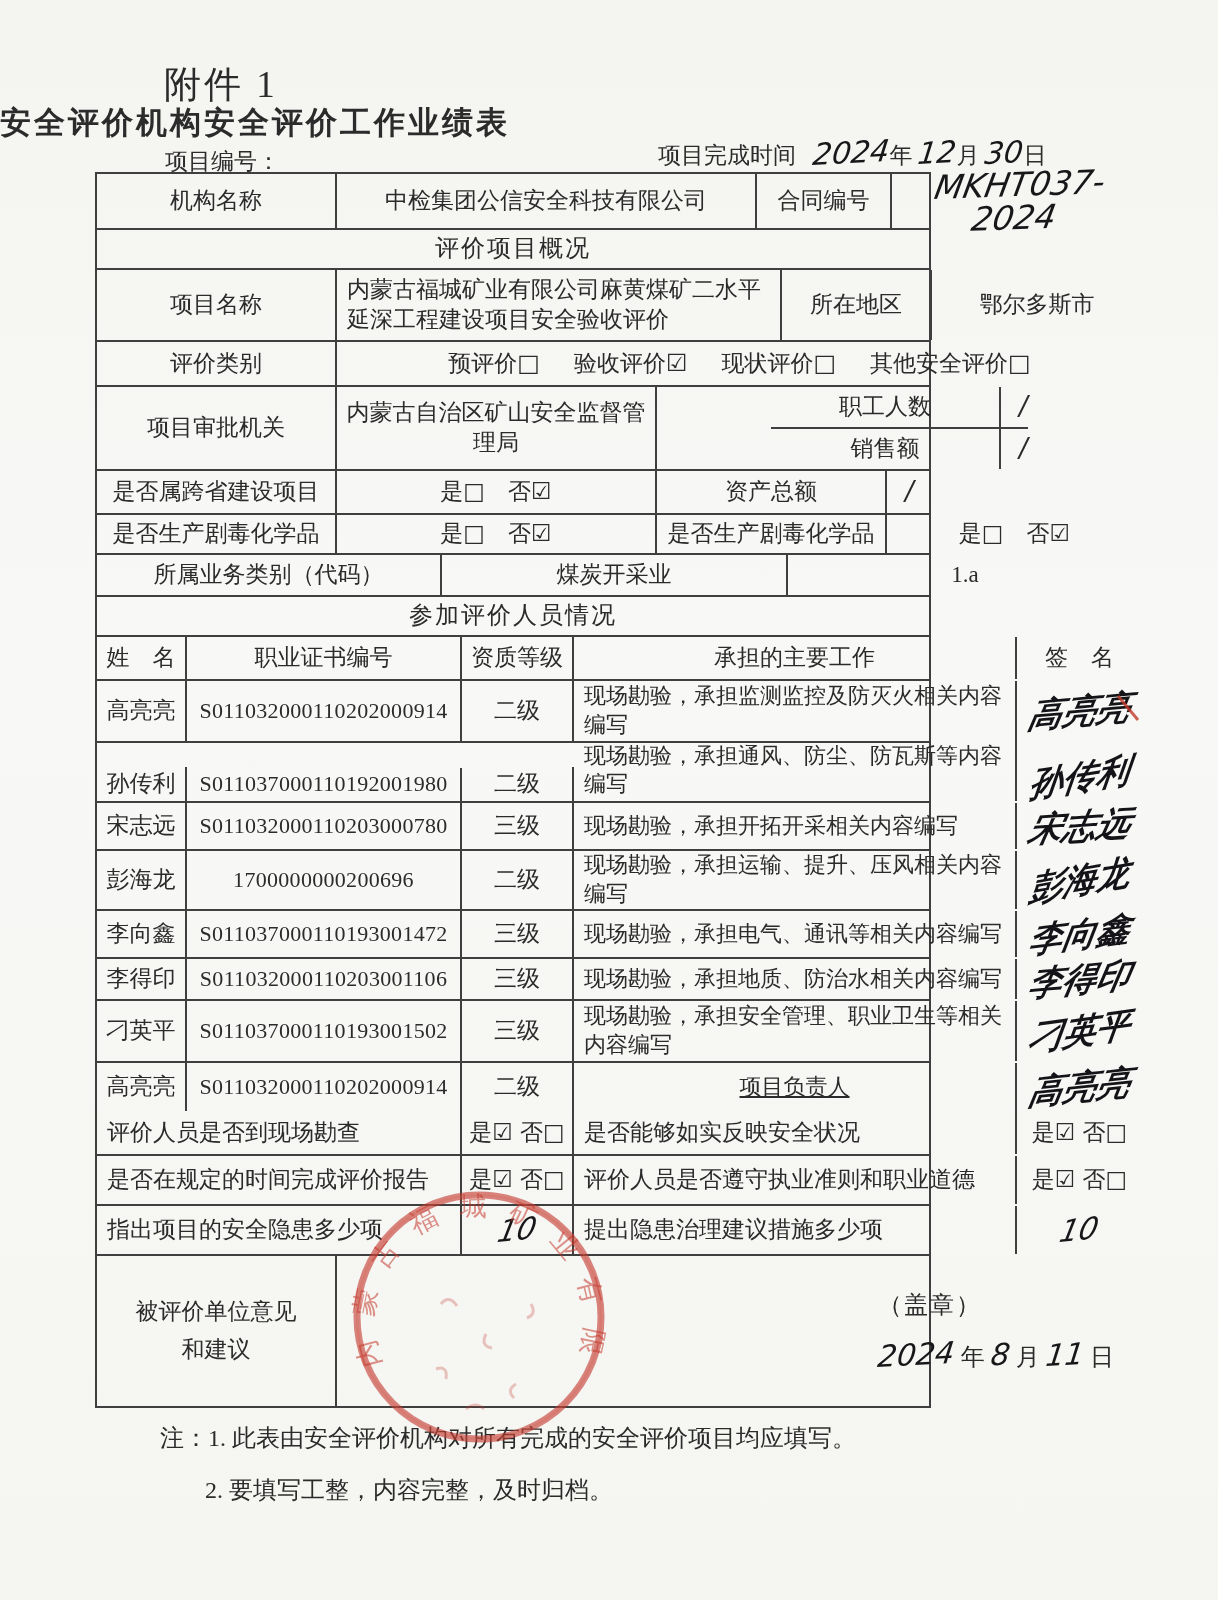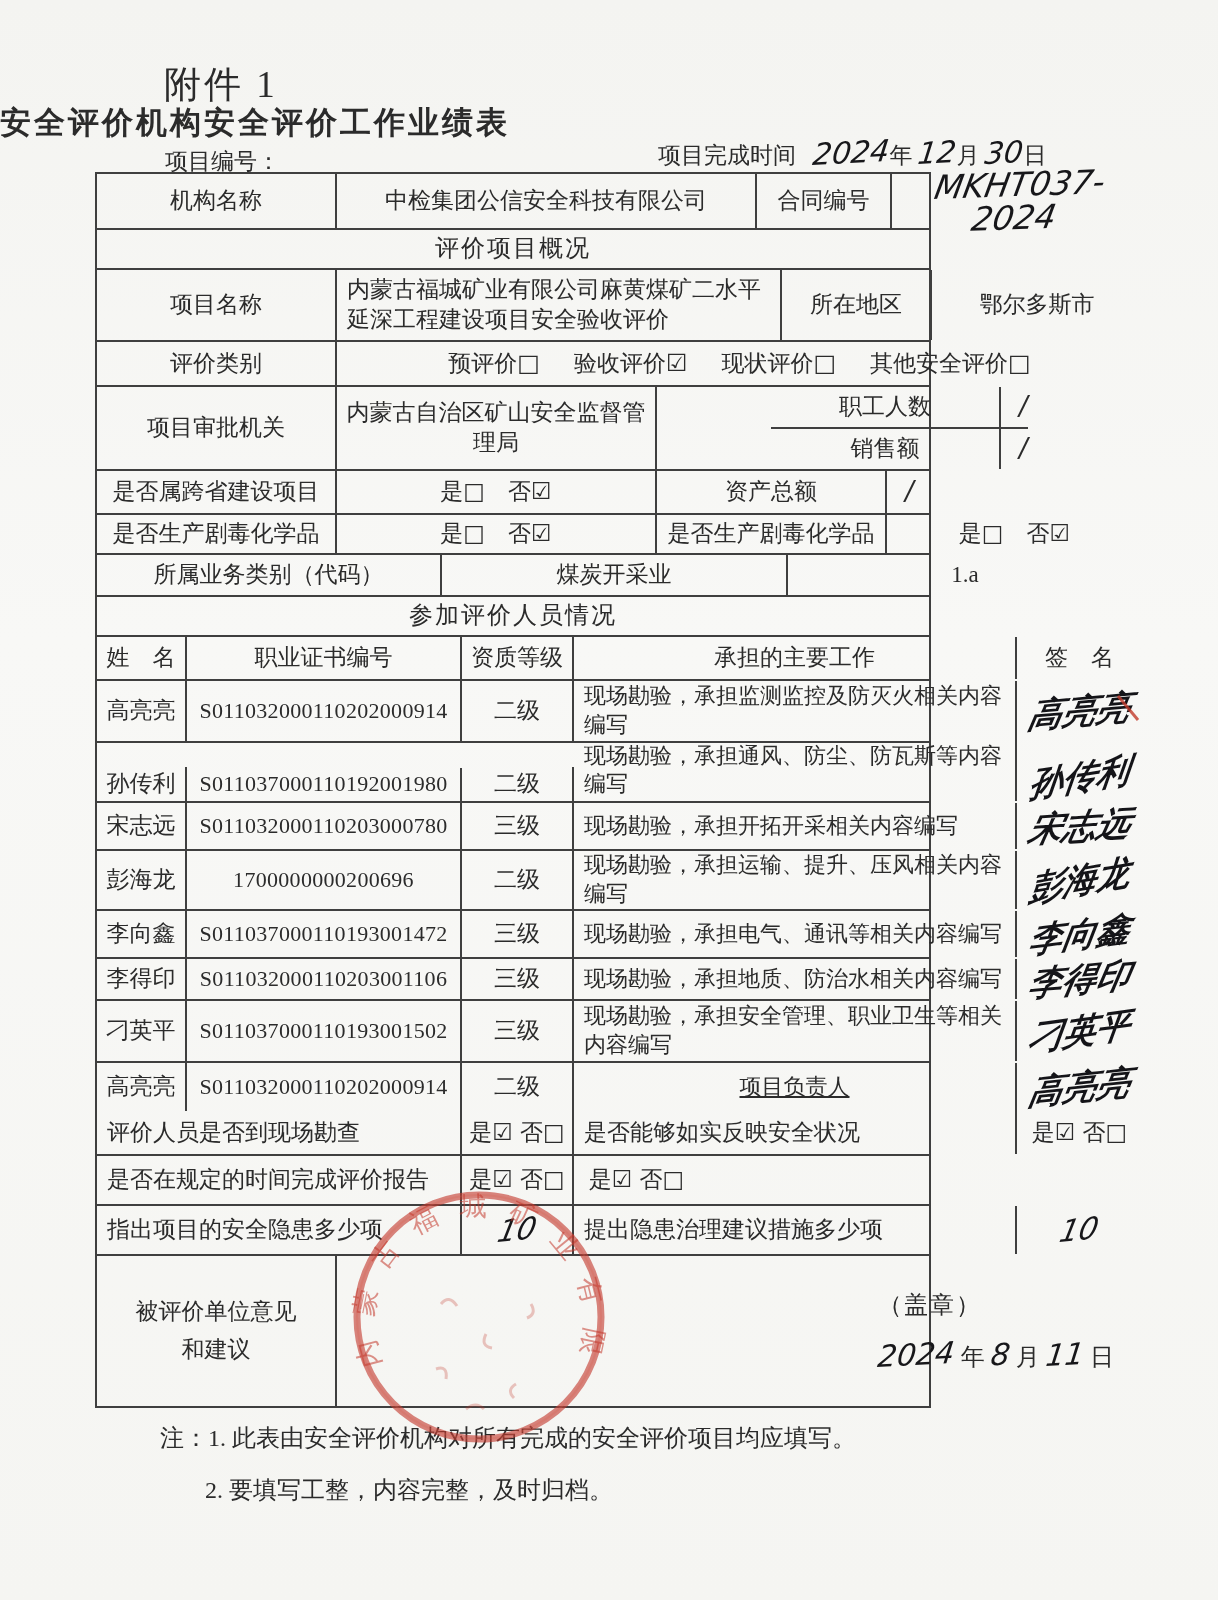--- a/index.html
+++ b/index.html
@@ -252,20 +252,21 @@
       <div class="c left" style="flex:0 0 365px">评价人员是否到现场勘查</div>
       <div class="c box" style="flex:0 0 112px;font-size:23px">是☑ 否□</div>
       <div class="c left" style="flex:0 0 443px">是否能够如实反映安全状况</div>
       <div class="c nr box" style="flex:0 0 125px;font-size:23px">是☑ 否□</div>
     </div>
 
     
     <div class="r" style="height:50px">
       <div class="c left" style="flex:0 0 365px">是否在规定的时间完成评价报告</div>
       <div class="c box" style="flex:0 0 112px;font-size:23px">是☑ 否□</div>
+      <div class="c left" style="flex:0 0 443px">评价人员是否遵守执业准则和职业道德</div>
       <div class="c nr box" style="flex:0 0 125px;font-size:23px">是☑ 否□</div>
     </div>
 
     
     <div class="r" style="height:50px">
       <div class="c left" style="flex:0 0 365px">指出项目的安全隐患多少项</div>
       <div class="c" style="flex:0 0 112px">
         <span class="hw" style="transform:rotate(-6deg) skewX(-18deg)">10</span>
       </div>
       <div class="c left" style="flex:0 0 443px">提出隐患治理建议措施多少项</div>

